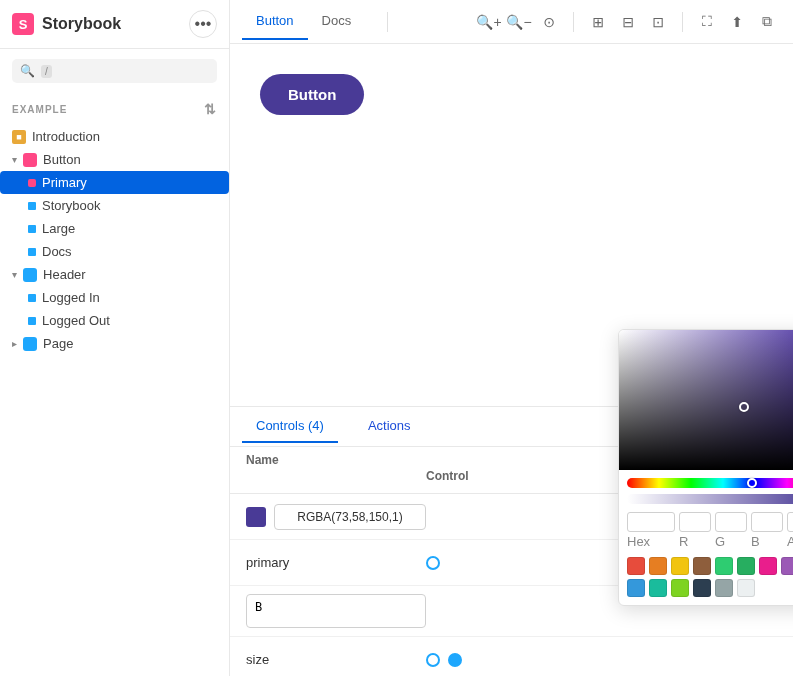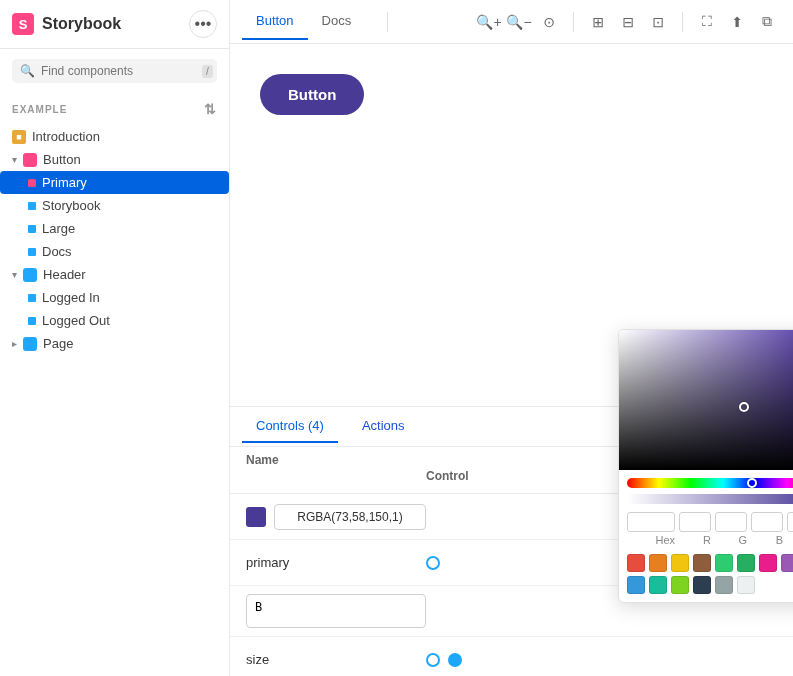--- a/index.html
+++ b/index.html
@@ -208,21 +208,21 @@
       flex-direction: column;
     }
     .panel-tabs {
       display: flex;
       align-items: center;
       border-bottom: 1px solid #e8e8e8;
       padding: 0 12px;
       height: 40px;
       justify-content: space-between;
     }
-    .panel-tab-group { display: flex; gap: 10px; }
+    .panel-tab-group { display: flex; gap: 16px; }
     .panel-tab {
       padding: 8px 14px;
       cursor: pointer;
       color: #1d4ed8;
       font-size: 13px;
       font-weight: 500;
       border-bottom: 2px solid transparent;
     }
     .panel-tab.active {
       color: #0263e0;
@@ -400,23 +400,23 @@
     .color-input-field input {
       width: 100%;
       border: 1px solid #d0d0d0;
       border-radius: 3px;
       padding: 3px 4px;
       font-size: 11px;
       text-align: center;
       outline: none;
     }
     .color-input-field label {
-      font-size: 11px;
+      font-size: 13px;
       color: #888;
-      text-align: right;
+      text-align: left;
     }
     .hex-field { flex: 1.5; }
     .swatches {
       display: flex;
       flex-wrap: wrap;
       gap: 4px;
       padding: 8px;
     }
     .swatch {
       width: 18px; height: 18px;
@@ -432,21 +432,20 @@
   <div class="sidebar-header">
     <div class="sidebar-logo">
       <div class="logo-icon">S</div>
       <span class="sidebar-title">Storybook</span>
     </div>
     <button class="sidebar-menu-btn">•••</button>
   </div>
 
   <div class="search-bar">
     <span class="search-icon">🔍</span>
-    <input class="search-input" type="text" placeholder="Find components" style="">
     <span class="search-slash">/</span>
   </div>
 
   <div class="sidebar-section">
     <div class="section-label">
       <span>EXAMPLE</span>
       <span style="cursor:pointer; font-size:14px; color:#999;">⇅</span>
     </div>
   </div>
 

